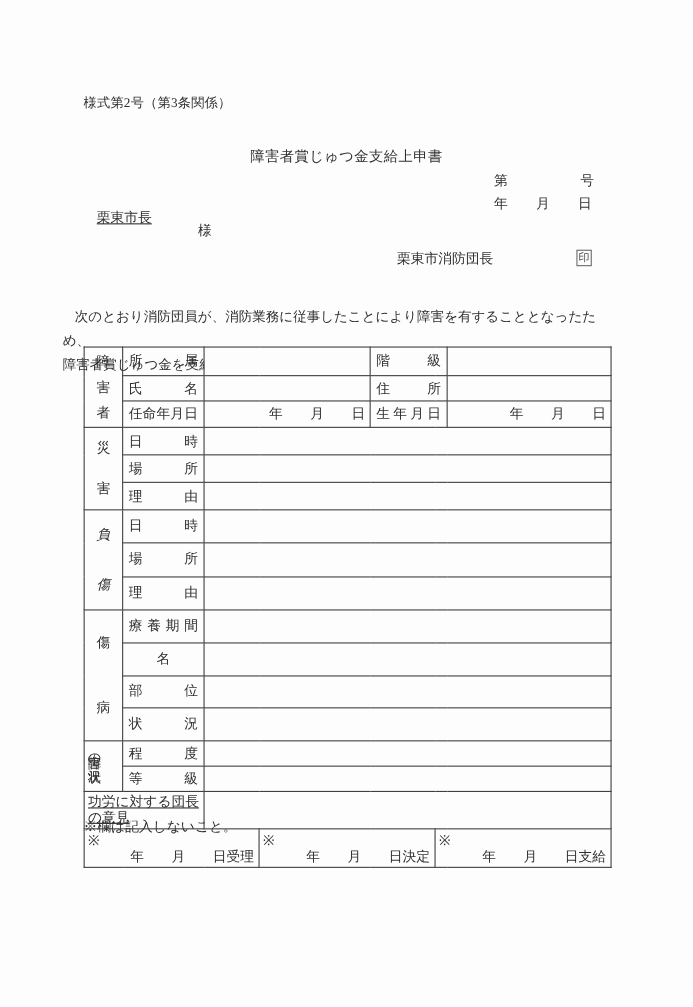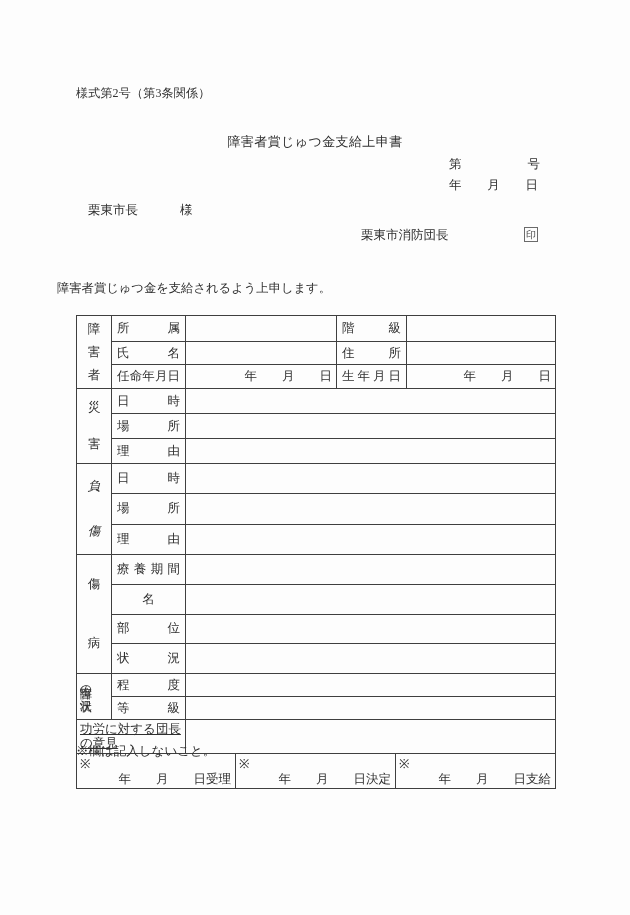--- a/index.html
+++ b/index.html
@@ -16,21 +16,21 @@
   }
   .abs { position: absolute; }
 
   .form-no   { left: 76px;  top: 85px;  font-size: 12px; letter-spacing: 0.2px; }
   .doc-title { left: 0; right: 0; top: 133px; text-align: center;
                font-size: 13px; font-weight: normal; letter-spacing: 0.4px; }
 
   .docno   { left: 449px; top: 156px; width: 91px; display: flex; justify-content: space-between; }
   .dateline{ left: 449px; top: 177px; width: 89px; display: flex; justify-content: space-between; }
 
-  .addr-name  { left: 88px;  top: 202px; }
+  .addr-name  { left: 88px;  top: 190px; text-decoration: underline; }
   .addr-hono  { left: 180px; top: 202px; }
   .sender     { left: 328px; top: 227px; margin-left: 33px; }
   .seal-box   { left: 524px; top: 227px; width: 14px; height: 15px;
                 border: 1px solid #6a6a6a; font-size: 10px; line-height: 13px;
                 text-align: center; color: #4a4a4a; }
 
   .body-par  { left: 57px; top: 278px; width: 506px; line-height: 21.5px; font-size: 12.3px; }
   .body-par .l1 { text-indent: 11px; }
 
   table.form {
@@ -88,20 +88,21 @@
     <span>日</span>
   </div>
 
   <div class="abs addr-name">栗東市長</div>
   <div class="abs addr-hono">様</div>
 
   <div class="abs sender">栗東市消防団長</div>
   <div class="abs seal-box">印</div>
 
   <div class="abs body-par">
+    <div class="l1">次のとおり消防団員が、消防業務に従事したことにより障害を有することとなったため、</div>
     <div class="l2">障害者賞じゅつ金を支給されるよう上申します。</div>
   </div>
 
   <table class="form">
     <colgroup>
       <col style="width:35px">
         <col style="width:74px">
         <col style="width:50px">
       <col style="width:101px">
         <col style="width:59px">

